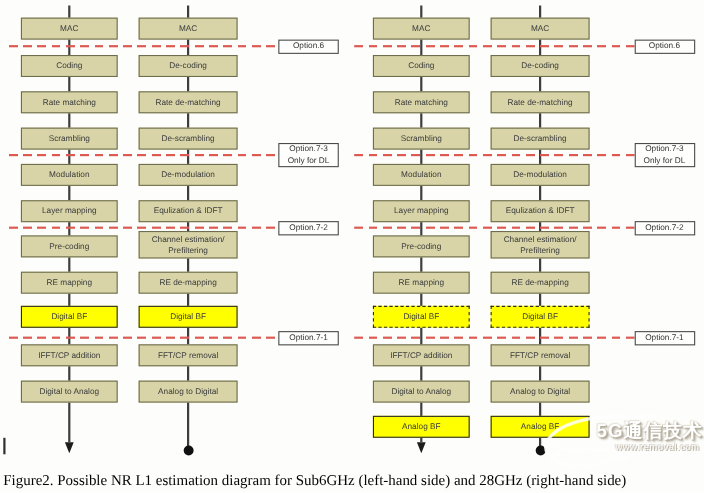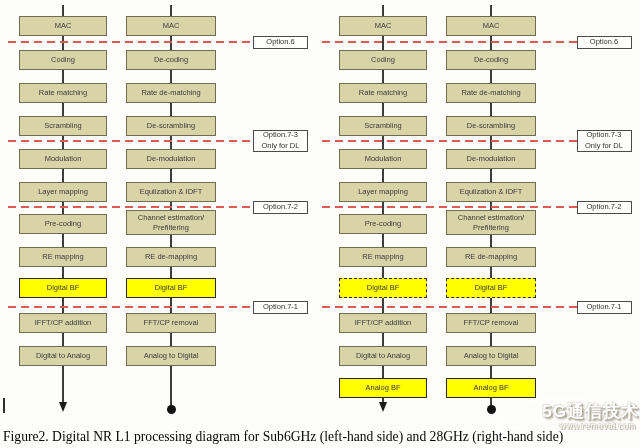--- a/index.html
+++ b/index.html
@@ -28,21 +28,21 @@
   .arrowhead{
     position:absolute;z-index:3;width:0;height:0;
     border-left:4.5px solid transparent;border-right:4.5px solid transparent;
     border-top:10px solid #1d1d1d;
   }
   .dotend{position:absolute;z-index:3;width:9px;height:9px;border-radius:50%;background:#111;}
   #caption{
     position:absolute;left:3px;top:429px;width:636px;z-index:6;color:#050505;
     font-family:"Liberation Serif","DejaVu Serif",serif;font-size:13.6px;white-space:nowrap;
   }
-  #watermark{position:absolute;right:0;top:392px;width:150px;height:50px;z-index:5;}
+  #watermark{position:absolute;right:0;top:372px;width:150px;height:50px;z-index:5;}
   #wm-logo{position:absolute;left:0;top:2px;opacity:.85;}
   #wm-brand{
     position:absolute;right:1px;top:8px;font-size:17px;font-weight:bold;color:#fff;
     letter-spacing:1px;white-space:nowrap;
     text-shadow:1px 1px 0 #b5ae9e,2px 2px 2px #a79f8f,-1px -1px 0 #e8e4da,0 0 2px #c9c2b4;
   }
   #wm-site{
     position:absolute;right:4px;top:29px;font-size:8.5px;color:#fff;letter-spacing:.5px;
     text-shadow:1px 1px 0 #b9b2a2,-1px -1px 0 #d8d3c8,0 0 1px #a9a295;white-space:nowrap;
   }
@@ -230,21 +230,21 @@
       </div>
       <div class="optline" style="left: 8px; top: 305.5px; width: 245px;"></div>
       <div class="optbox" style="left: 253px; top: 300.5px; width: 55px; height: 13px;">
         <span>Option.7-1</span>
       </div>
       <div class="optline" style="left: 322px; top: 305.5px; width: 254.5px;"></div>
       <div class="optbox" style="left: 576.5px; top: 300.5px; width: 55px; height: 13px;">
         <span>Option.7-1</span>
       </div>
     </div>
-  <div id="caption">Figure2. Digital NR L1 processing diagram for Sub6GHz (left-hand side) and 28GHz (right-hand side)</div>
+  <div id="caption">Figure2. Possible NR L1 estimation diagram for Sub6GHz (left-hand side) and 28GHz (right-hand side)</div>
   <div id="watermark">
     <svg id="wm-logo" width="115" height="50" viewBox="0 0 115 50">
       <path d="M90 6 C 70 1, 18 6, 7 28 C 1 44, 26 53, 50 49 C 77 43, 91 24, 90 6 Z" fill="none" stroke="#ffffff" stroke-width="3"></path>
       <path d="M90 6 C 96 2, 103 2, 106 6" fill="none" stroke="#ffffff" stroke-width="2.5"></path>
       <circle cx="13" cy="35" r="5.5" fill="none" stroke="#ffffff" stroke-width="2.5"></circle>
       <circle cx="77" cy="37" r="5.5" fill="none" stroke="#ffffff" stroke-width="2.5"></circle>
       <line x1="18" y1="34" x2="72" y2="36" stroke="#ffffff" stroke-width="2"></line>
     </svg>
     <span id="wm-brand">5G通信技术</span>
     <span id="wm-site">www.removal.com</span>

